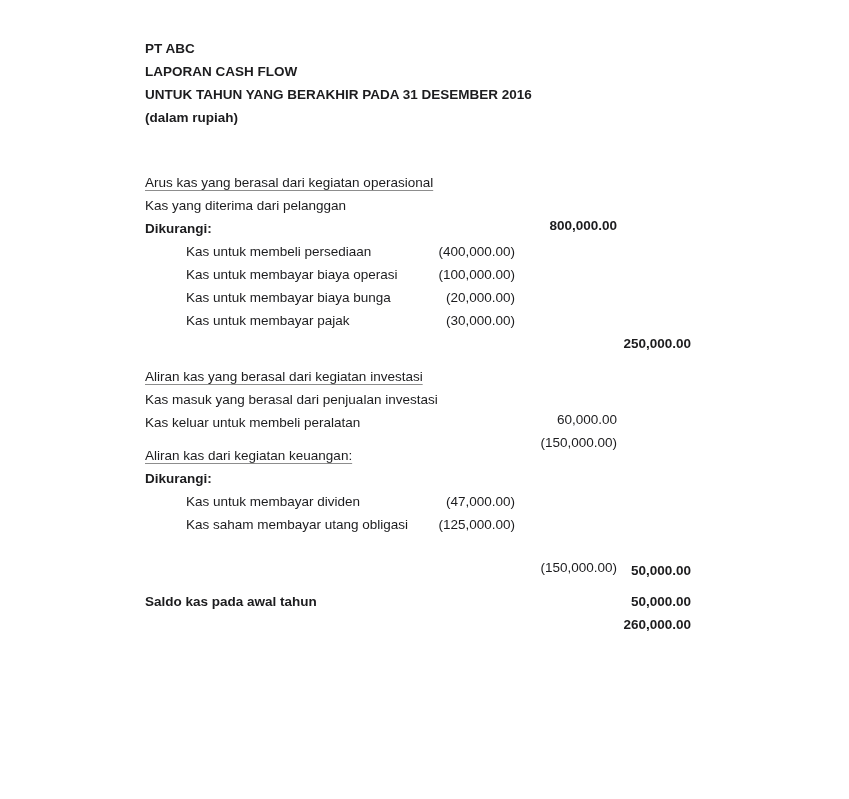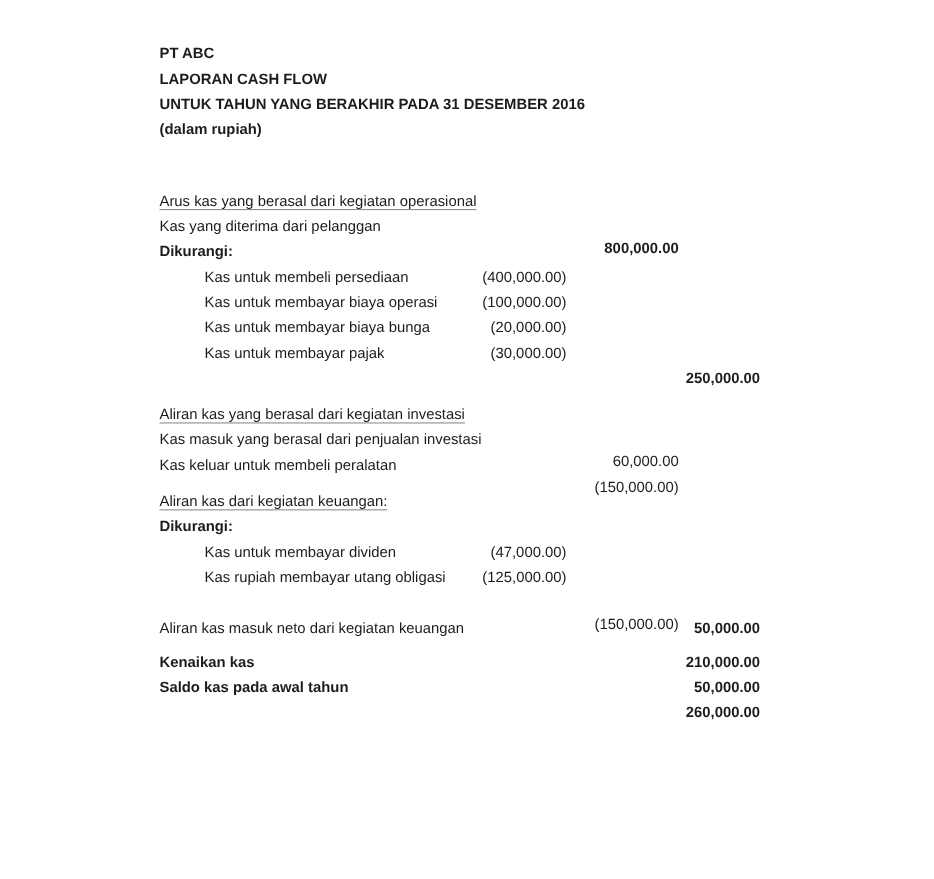--- a/index.html
+++ b/index.html
@@ -122,37 +122,32 @@
       <span class="heading">Aliran kas dari kegiatan keuangan:</span>
     </div>
     <div class="row">
       <span class="lbl b">Dikurangi:</span>
     </div>
     <div class="row">
       <span class="lbl ind">Kas untuk membayar dividen</span>
       <span class="amt amt-a">(47,000.00)</span>
     </div>
     <div class="row">
-      <span class="lbl ind">Kas rupiah membayar utang obligasi</span>
+      <span class="lbl ind">Kas saham membayar utang obligasi</span>
       <span class="amt amt-a">(125,000.00)</span>
     </div>
     <div class="row">
       <span class="amt amt-b">(150,000.00)</span>
     </div>
     <div class="row">
-      <span class="lbl">Aliran kas masuk neto dari kegiatan keuangan</span>
       <span class="amt amt-c b">50,000.00</span>
     </div>
   </div>
 
   <div class="section gap8">
-    <div class="row">
-      <span class="lbl b">Kenaikan kas</span>
-      <span class="amt amt-c b">210,000.00</span>
-    </div>
     <div class="row">
       <span class="lbl b">Saldo kas pada awal tahun</span>
       <span class="amt amt-c b">50,000.00</span>
     </div>
     <div class="row">
       <span class="amt amt-c b">260,000.00</span>
     </div>
   </div>
 
 </div>

